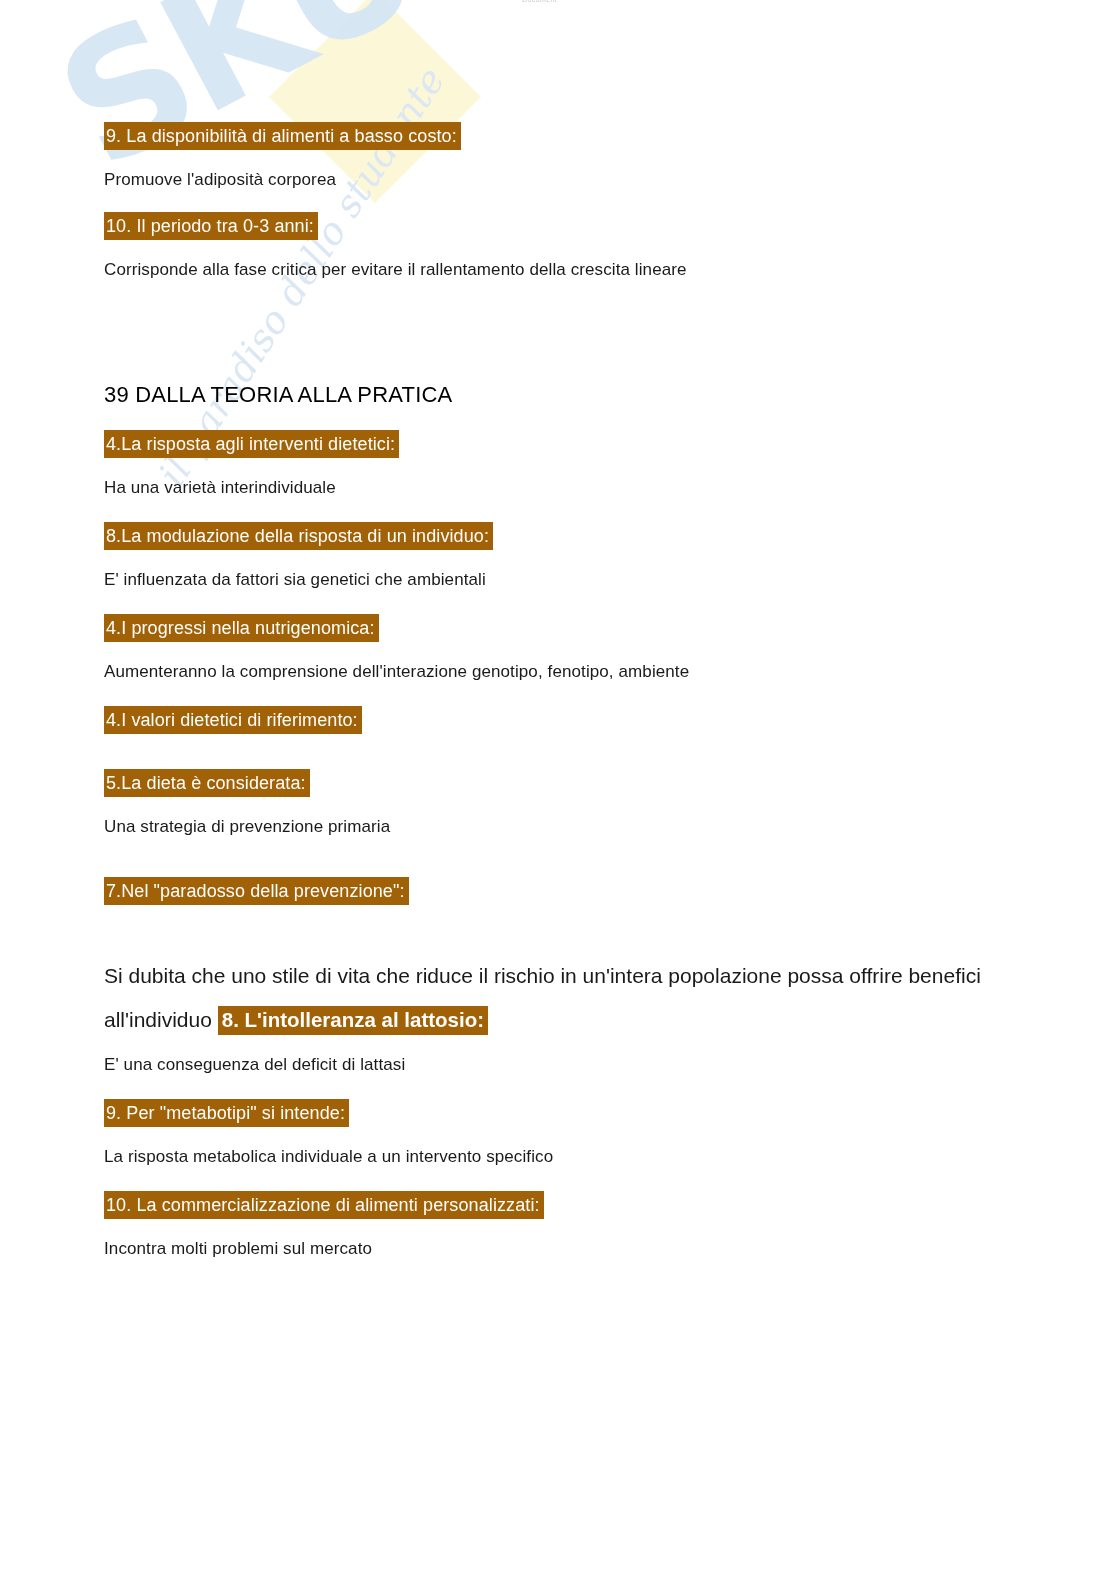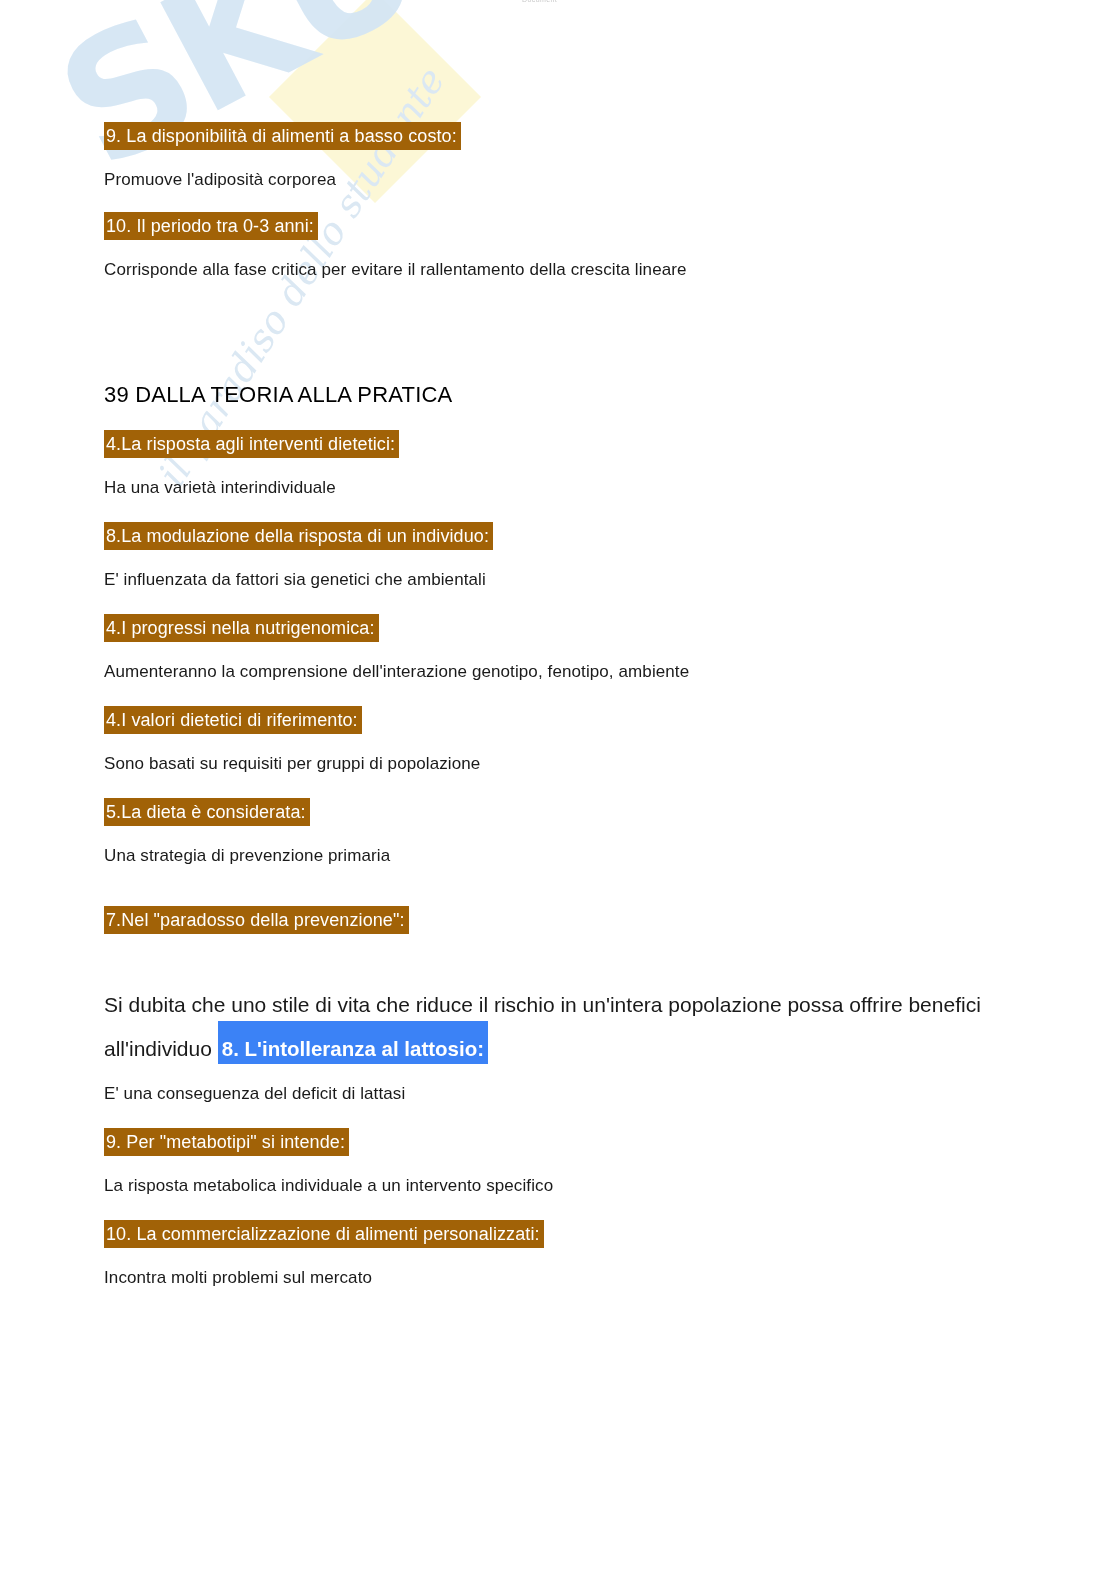--- a/index.html
+++ b/index.html
@@ -133,25 +133,25 @@
 
   
   .para {
     display: block;
     color: #1a1a1a;
     font-size: 21px;
     line-height: 44px;
     width: 895px;
   }
   .para .hl {
-    background: #3b82f6;
+    background: #a16207;
     color: #ffffff;
     font-weight: bold;
     font-size: 20.5px;
-    padding: 16px 4px 4px 4px;
+    padding: 2px 4px 4px 4px;
     box-decoration-break: clone;
     -webkit-box-decoration-break: clone;
   }
 
   
   .sp-8  { height: 8px; }
   .sp-10 { height: 10px; }
   .sp-14 { height: 14px; }
   .sp-16 { height: 16px; }
   .sp-44 { height: 44px; }
@@ -211,21 +211,20 @@
       <div class="qhead"><span class="hl">4.I progressi nella nutrigenomica:</span></div>
       <div class="sp-10"></div>
       <div class="ans">Aumenteranno la comprensione dell'interazione genotipo, fenotipo, ambiente</div>
     </div>
 
     <div class="sp-16"></div>
 
     <div>
       <div class="qhead"><span class="hl">4.I valori dietetici di riferimento:</span></div>
       <div class="sp-10"></div>
-      <div class="ans">Sono basati su requisiti per gruppi di popolazione</div>
     </div>
 
     <div class="sp-16"></div>
 
     <div>
       <div class="qhead"><span class="hl">5.La dieta è considerata:</span></div>
       <div class="sp-10"></div>
       <div class="ans">Una strategia di prevenzione primaria</div>
     </div>
 

